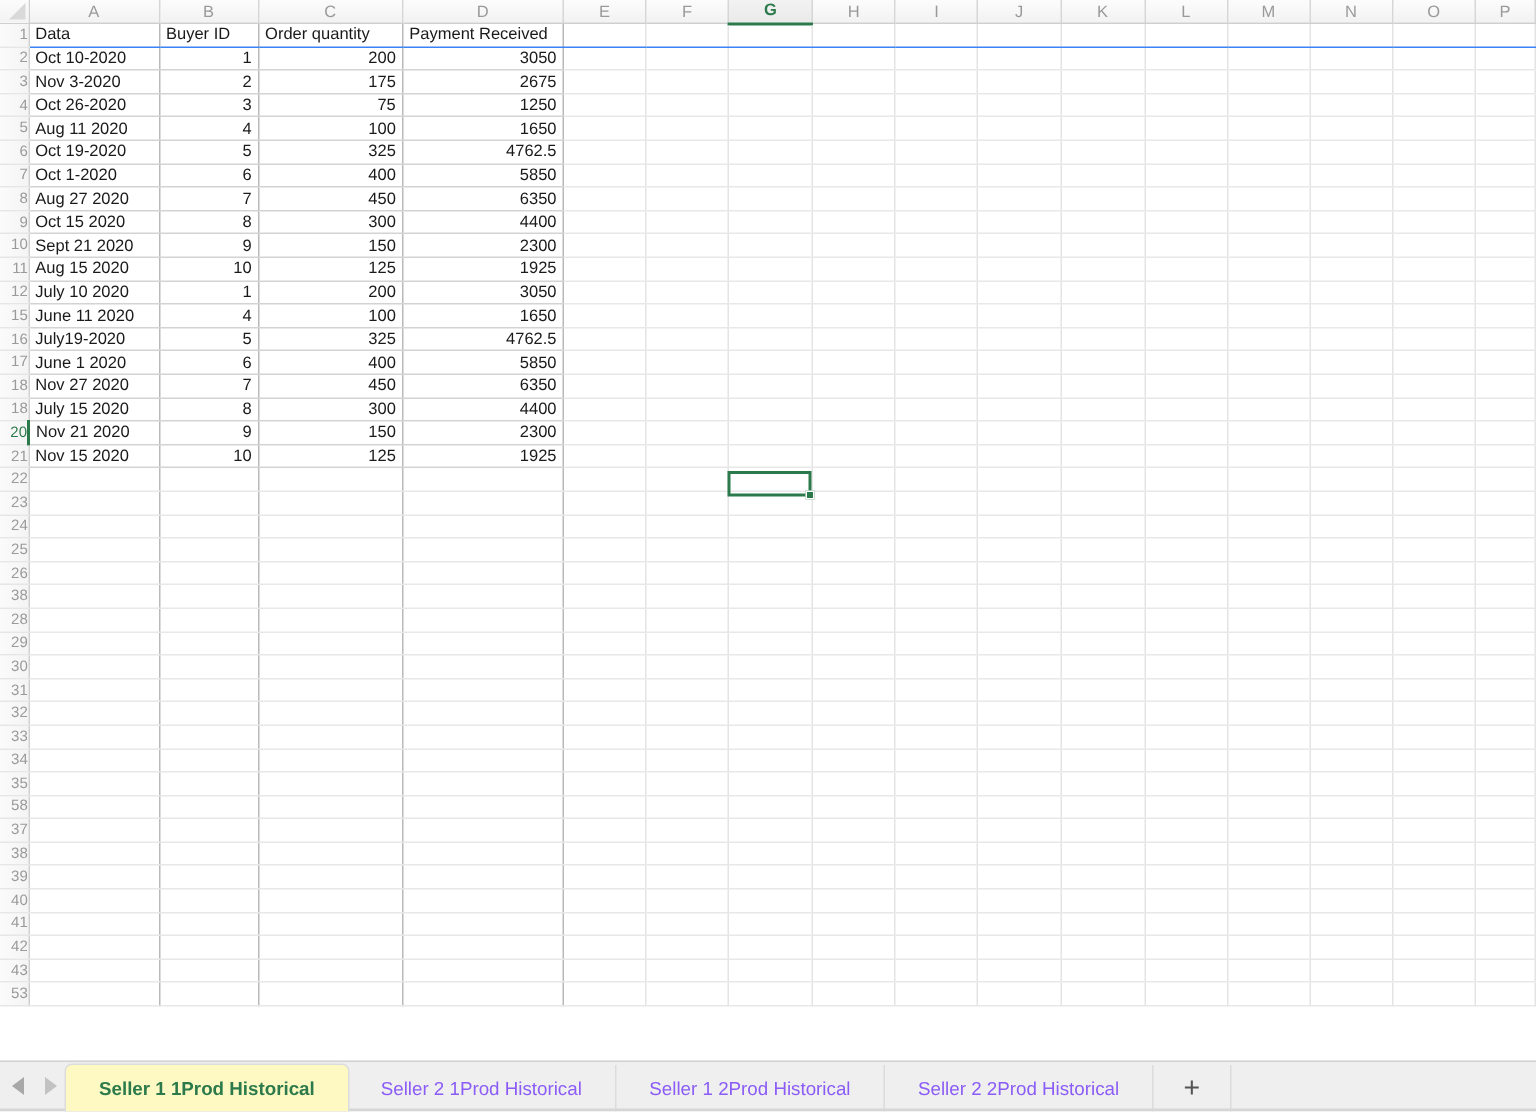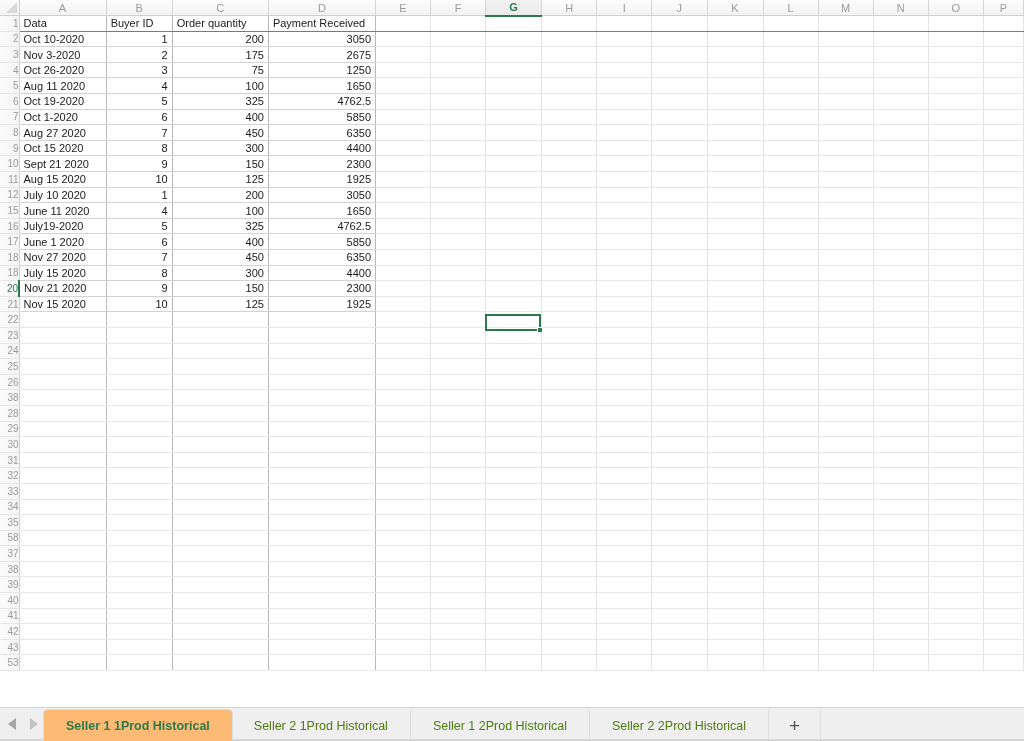--- a/index.html
+++ b/index.html
@@ -159,27 +159,27 @@
     border-top: 6px solid transparent;
     border-bottom: 6px solid transparent;
     border-left: 8px solid #c2c2c2;
   }
   .tabs { display: flex; align-items: flex-end; height: 34px; }
   .tab {
     height: 31px;
     display: flex; align-items: center; justify-content: center;
     padding: 0 22px;
     font-size: 12.5px;
-    color: #4d7c0f;
+    color: #8b5cf6;
     border-right: 1px solid #dcdcdc;
     position: relative;
     white-space: nowrap;
   }
   .tab.active {
-    background: #fdba74;
+    background: #fef9c3;
     color: #2c7a4b;
     font-weight: bold;
     border-right: none;
     border-top-left-radius: 4px;
     border-top-right-radius: 4px;
     box-shadow: 0 0 0 1px #dcdcdc;
     z-index: 2;
   }
   .addtab {
     width: 52px; height: 31px;

